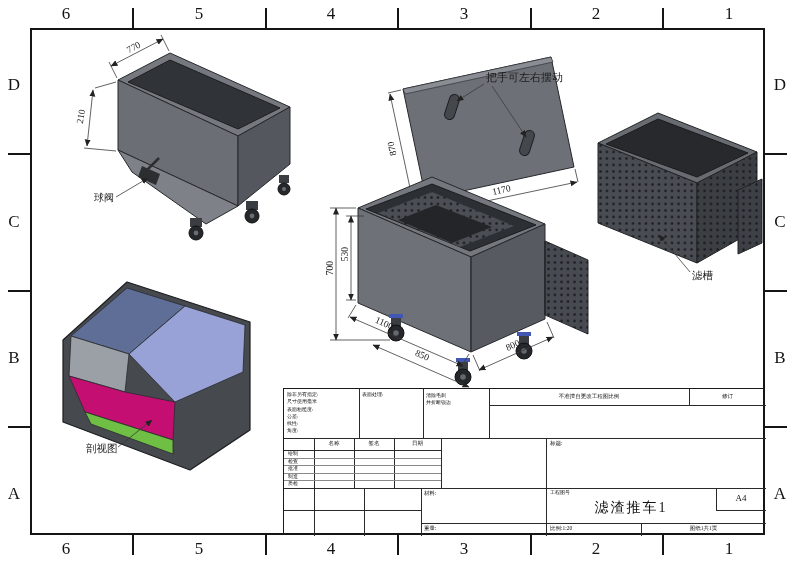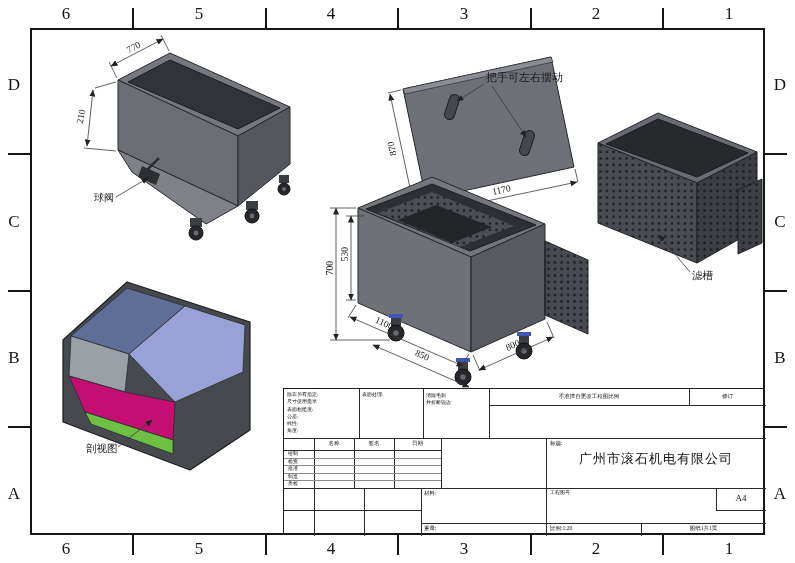--- a/index.html
+++ b/index.html
@@ -284,24 +284,24 @@
     <div class="t small2 center" style="left:30px;top:51px;width:40px">名称</div>
     <div class="t small2 center" style="left:70px;top:51px;width:40px">签名</div>
     <div class="t small2 center" style="left:110px;top:51px;width:47px">日期</div>
     <div class="t small" style="left:4px;top:62px">绘制</div>
     <div class="t small" style="left:4px;top:69.6px">检查</div>
     <div class="t small" style="left:4px;top:77.2px">批准</div>
     <div class="t small" style="left:4px;top:84.8px">制造</div>
     <div class="t small" style="left:4px;top:92.4px">质检</div>
 
     <div class="t small2" style="left:266px;top:51px">标题:</div>
-    <div class="t company center" style="left:262px;top:62px;width:220px">广州市滚石机电有限公司</div>
 
     <div class="t small2" style="left:140px;top:101px">材料:</div>
     <div class="t small" style="left:266px;top:101px">工程图号</div>
     <div class="t paper center" style="left:432px;top:104px;width:50px">A4</div>
+    <div class="t dwgno center" style="left:262px;top:110px;width:170px">滤渣推车1</div>
 
     <div class="t small2" style="left:140px;top:136px">重量:</div>
     <div class="t small2" style="left:266px;top:136px">比例:1:20</div>
     <div class="t small2 center" style="left:357px;top:136px;width:125px">图纸1共1页</div>
   </div>
 
 </div>
 
 </body></html>

